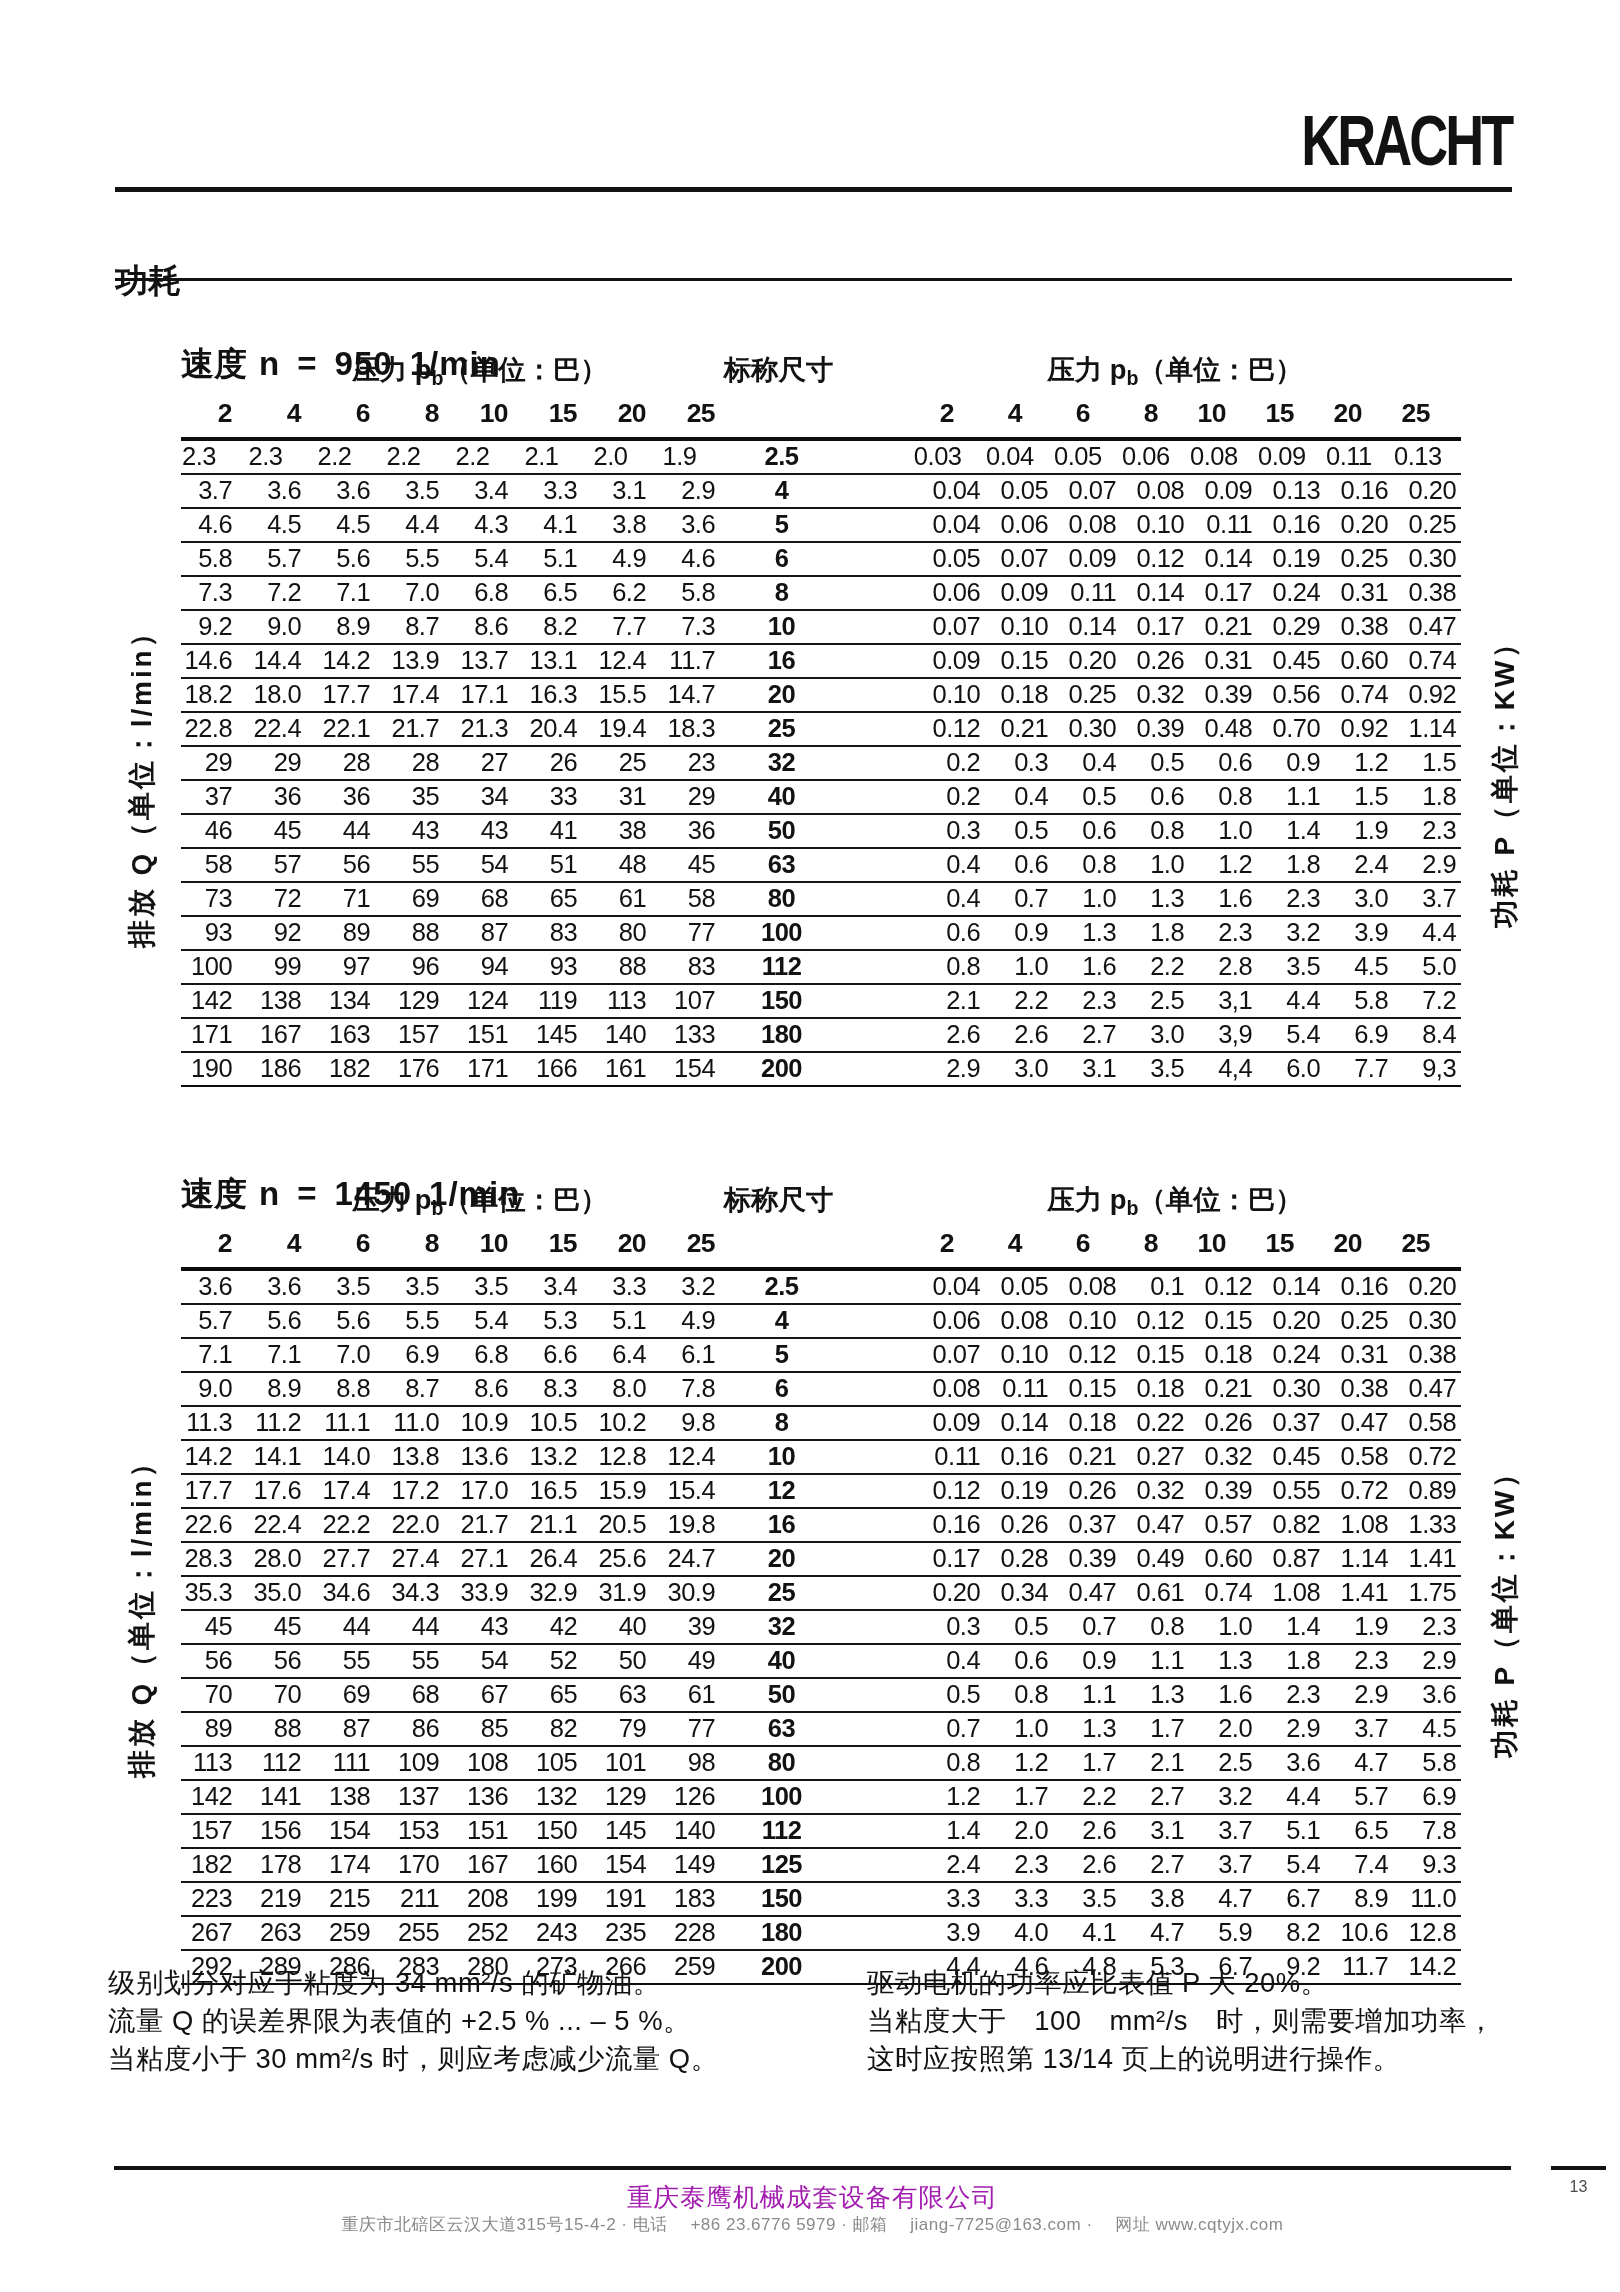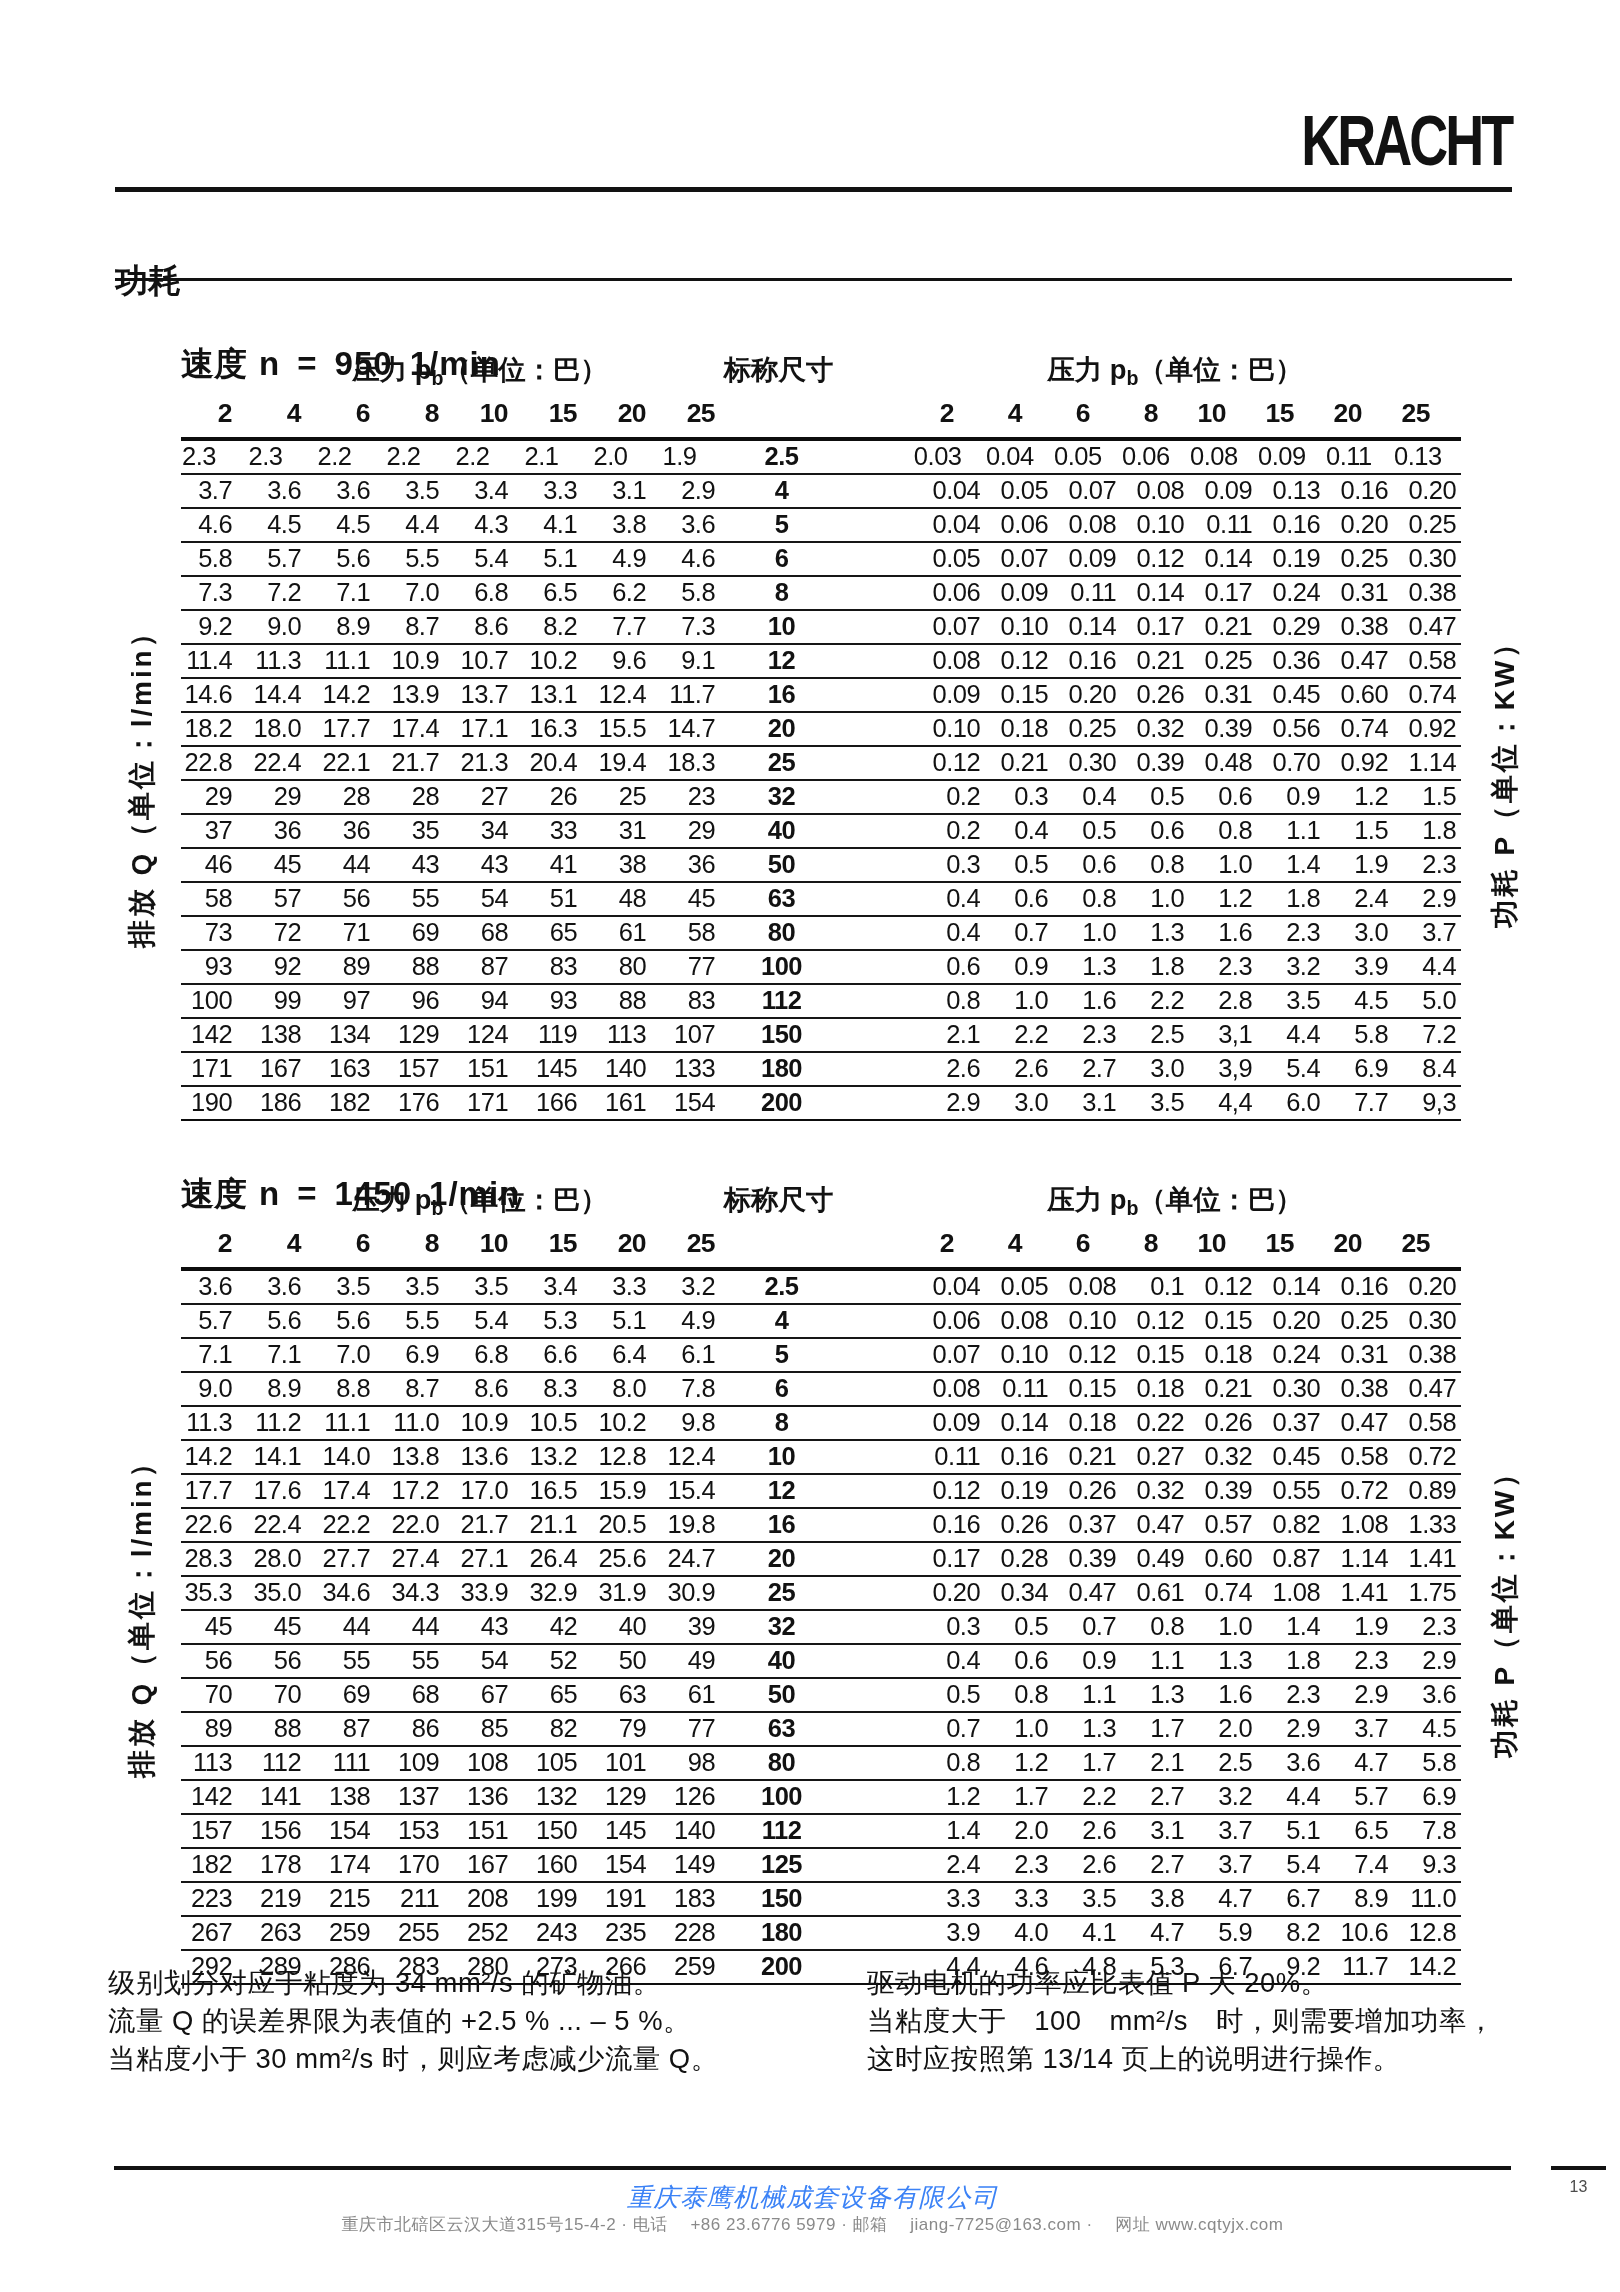--- a/index.html
+++ b/index.html
@@ -44,21 +44,21 @@
   .axis-right { left:1305px; top:619px; }
 
   
   .notes { position:absolute; top:1964px; font-size:27.4px; line-height:38px; letter-spacing:0.5px; }
   .notes-left { left:108px; width:706px; }
   .notes-right { left:867px; width:667px; }
 
   
   .rule-footer { left:114px; top:2166px; width:1397px; height:3.9px; }
   .rule-pageno { left:1551px; top:2166px; width:55px; height:3.9px; }
-  .footer-company { position:absolute; left:114px; top:2180px; width:1397px; text-align:center; font-size:25.5px; color:#3b82f6; letter-spacing:1px;font-style:italic; }
+  .footer-company { position:absolute; left:114px; top:2180px; width:1397px; text-align:center; font-size:25.5px; color:#a21caf; letter-spacing:1px; }
   .footer-contact { position:absolute; left:114px; top:2213px; width:1397px; text-align:center; font-size:17px; color:#8a8a8a; letter-spacing:0.5px; }
   .page-number { position:absolute; left:1551px; top:2178px; width:55px; text-align:center; font-size:16px; color:#4c4c4c; }
 </style>
 </head>
 <body>
 
 <div class="page">
 
   <div class="brand-logo">KRACHT</div>
   <div class="rule rule-header"></div>
@@ -221,39 +221,20 @@
             <td class="num">0.07</td>
             <td class="num">0.10</td>
             <td class="num">0.14</td>
             <td class="num">0.17</td>
             <td class="num">0.21</td>
             <td class="num">0.29</td>
             <td class="num">0.38</td>
             <td class="num">0.47</td>
           </tr>
           <tr>
-            <td class="num">11.4</td>
-            <td class="num">11.3</td>
-            <td class="num">11.1</td>
-            <td class="num">10.9</td>
-            <td class="num">10.7</td>
-            <td class="num">10.2</td>
-            <td class="num">9.6</td>
-            <td class="num">9.1</td>
-            <td class="size">12</td>
-            <td class="num">0.08</td>
-            <td class="num">0.12</td>
-            <td class="num">0.16</td>
-            <td class="num">0.21</td>
-            <td class="num">0.25</td>
-            <td class="num">0.36</td>
-            <td class="num">0.47</td>
-            <td class="num">0.58</td>
-          </tr>
-          <tr>
             <td class="num">14.6</td>
             <td class="num">14.4</td>
             <td class="num">14.2</td>
             <td class="num">13.9</td>
             <td class="num">13.7</td>
             <td class="num">13.1</td>
             <td class="num">12.4</td>
             <td class="num">11.7</td>
             <td class="size">16</td>
             <td class="num">0.09</td>

